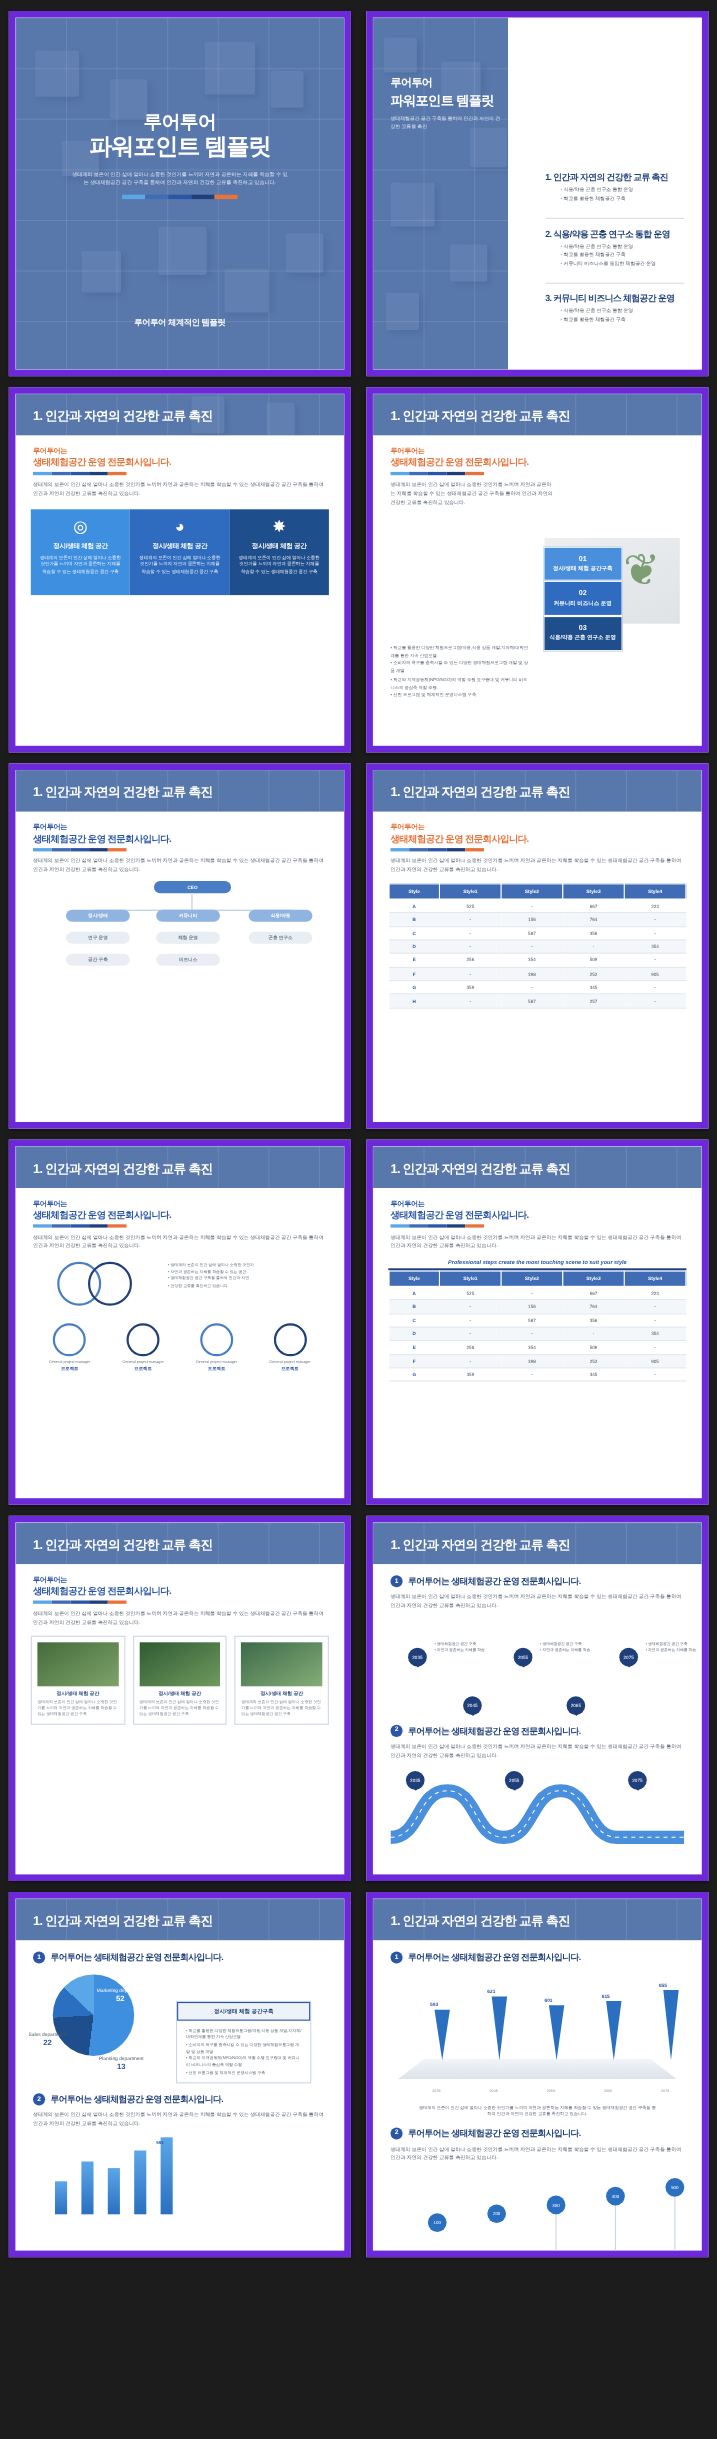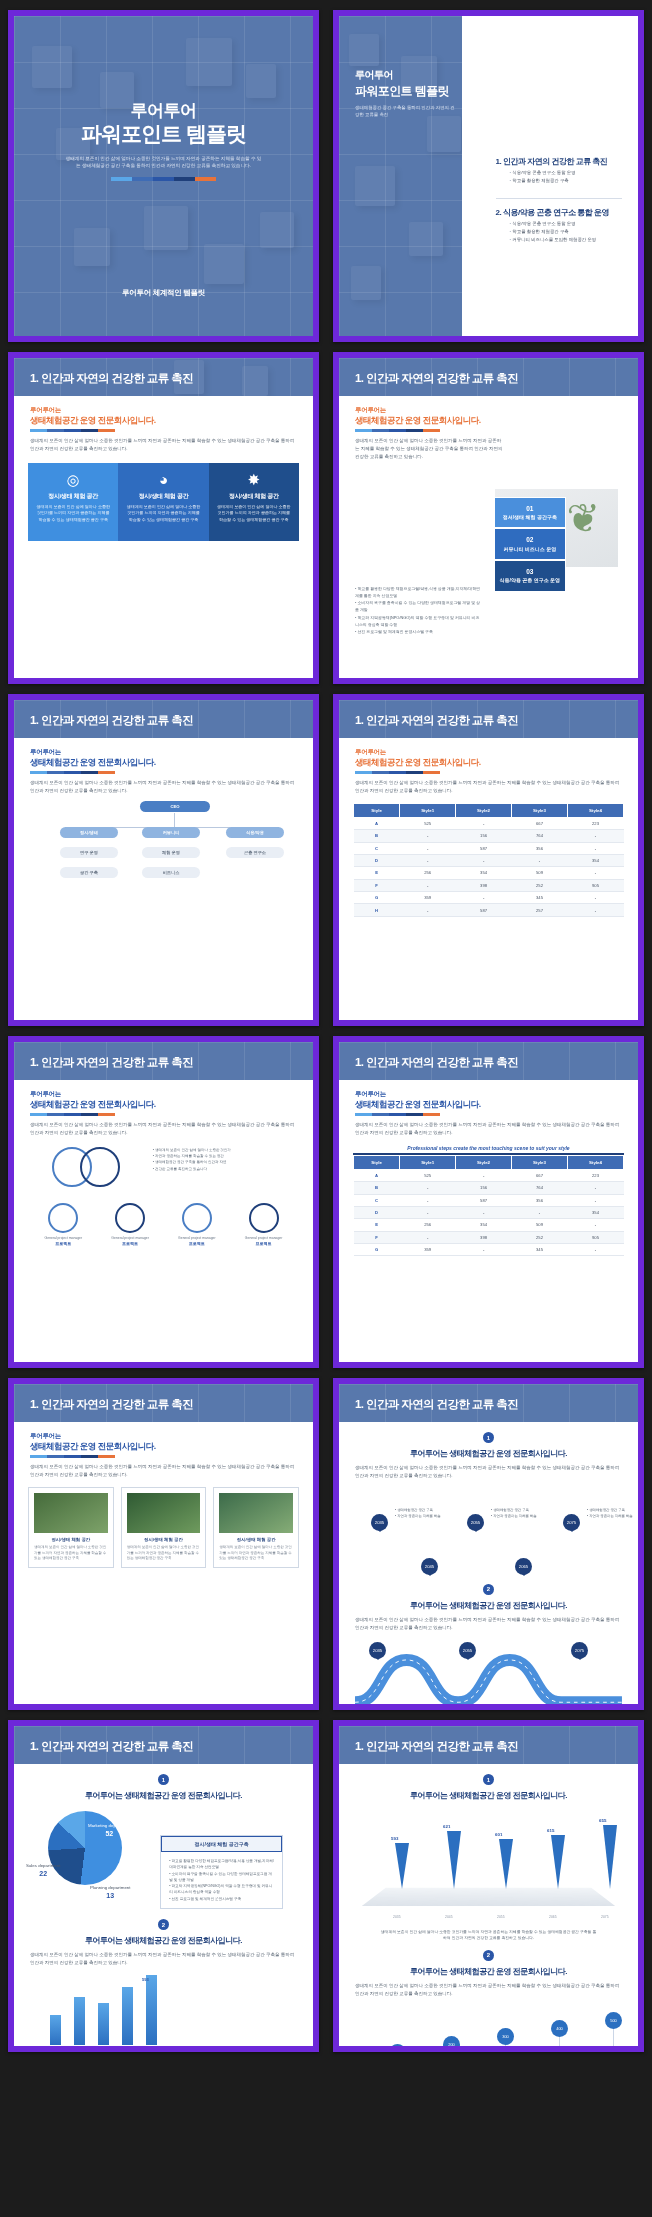--- a/index.html
+++ b/index.html
@@ -67,21 +67,21 @@
   .bh-1 { font-size:6.5px; font-weight:bold; letter-spacing:-.3px; }
   .bh-2 { font-size:8.5px; font-weight:bold; letter-spacing:-.5px; margin-top:0px; }
   .bh-orange .bh-1, .bh-orange .bh-2 { color:#e8733a; }
   .bh-blue  .bh-1, .bh-blue  .bh-2 { color:#2b56a7; }
   .minibars { display:flex; margin-top:2px; }
   .minibars i { height:3px; width:17px; display:block; }
   .lorem { color:#53606f; font-size:4.5px; line-height:1.75; margin-top:5px; }
   .lorem.narrow { width:56%; }
 
   
-  .numhead { display:flex; align-items:center; gap:5px;flex-direction:column; }
+  .numhead { display:flex; align-items:flex-end; gap:5px; }
   .numhead .circ { width:11px; height:11px; border-radius:50%; background:#2b56a7; color:#fff;
                    font-size:6px; display:flex; align-items:center; justify-content:center; font-weight:bold;}
   .numhead .txt { color:#1f3f7a; font-size:8px; font-weight:bold; letter-spacing:-.5px; }
 
   
   .cards3 { display:flex; margin:10px 14px 0 14px; height:78px; }
   .card3 { flex:1; padding:9px 7px; text-align:center; color:#fff; }
   .card3 .ico { font-size:15px; line-height:1; margin-bottom:5px; }
   .card3 .ct { font-size:6px; font-weight:bold; letter-spacing:-.3px; }
   .card3 .cb { font-size:4px; line-height:1.65; margin-top:3px; opacity:.92; }
@@ -235,20 +235,27 @@
             <div>식용/약용 곤충 연구소 통합 운영</div>
             <div>학교를 활용한 체험공간 구축</div>
           </div>
         </div>
         <div class="ag-item">
           <div class="ag-h">2. 식용/약용 곤충 연구소 통합 운영</div>
           <div class="ag-b">
             <div>식용/약용 곤충 연구소 통합 운영</div>
             <div>학교를 활용한 체험공간 구축</div>
             <div>커뮤니티 비즈니스를 도입한 체험공간 운영</div>
+          </div>
+        </div>
+        <div class="ag-item">
+          <div class="ag-h">3. 커뮤니티 비즈니스 체험공간 운영</div>
+          <div class="ag-b">
+            <div>식용/약용 곤충 연구소 통합 운영</div>
+            <div>학교를 활용한 체험공간 구축</div>
           </div>
         </div>
       </div>
     </div>
   </div>
 
   <div class="slide">
     <div class="hdr">
       <div class="bluebg"></div>
       <div class="sq" style="left:160px;top:2px;width:30px;height:34px"></div>

